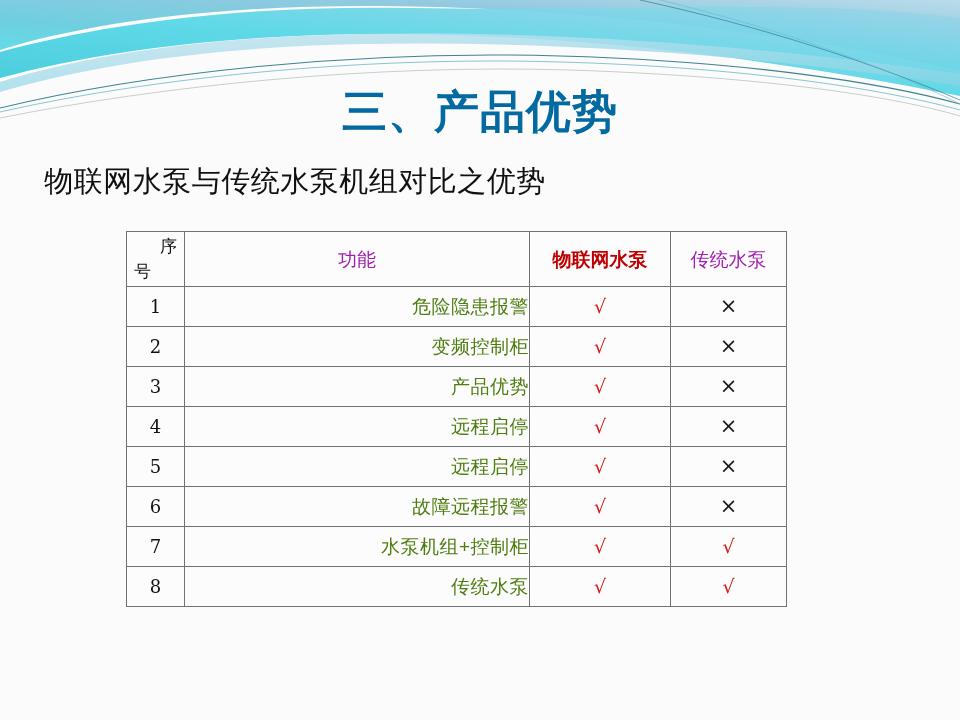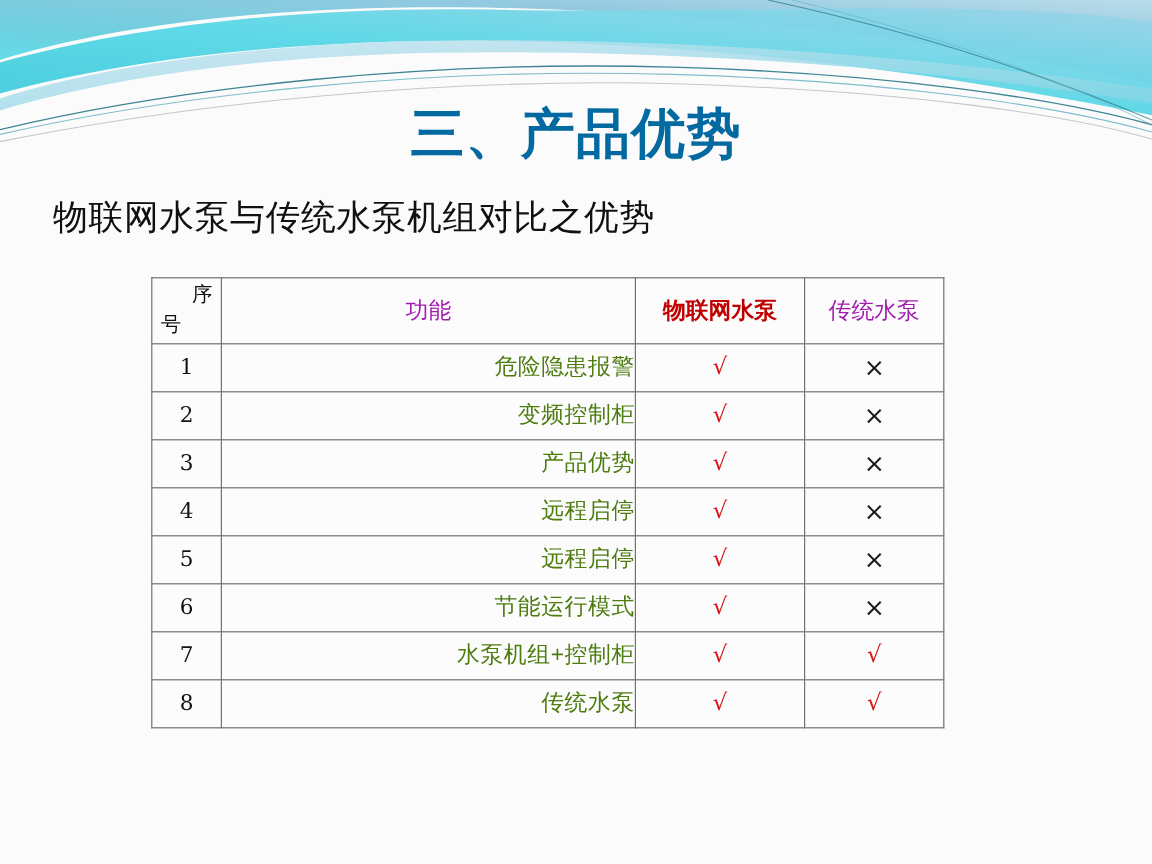--- a/index.html
+++ b/index.html
@@ -242,21 +242,21 @@
           <td class="cell-mark mark-no">×</td>
         </tr>
         <tr class="row">
           <td class="cell-idx">5</td>
           <td class="cell-func">远程启停</td>
           <td class="cell-mark mark-yes">√</td>
           <td class="cell-mark mark-no">×</td>
         </tr>
         <tr class="row">
           <td class="cell-idx">6</td>
-          <td class="cell-func">节能运行模式</td>
+          <td class="cell-func">故障远程报警</td>
           <td class="cell-mark mark-yes">√</td>
           <td class="cell-mark mark-no">×</td>
         </tr>
         <tr class="row">
           <td class="cell-idx">7</td>
           <td class="cell-func">水泵机组+控制柜</td>
           <td class="cell-mark mark-yes">√</td>
           <td class="cell-mark mark-yes">√</td>
         </tr>
         <tr class="row">

